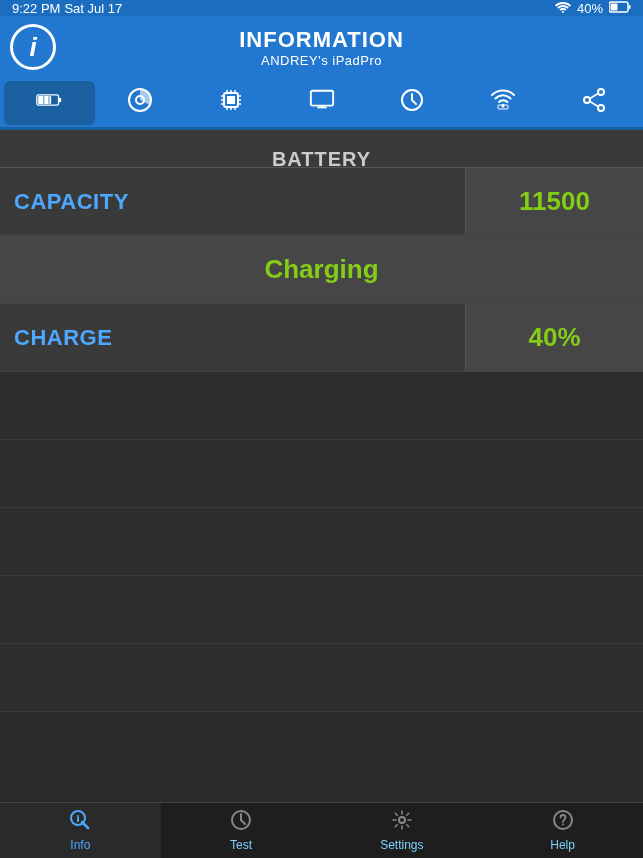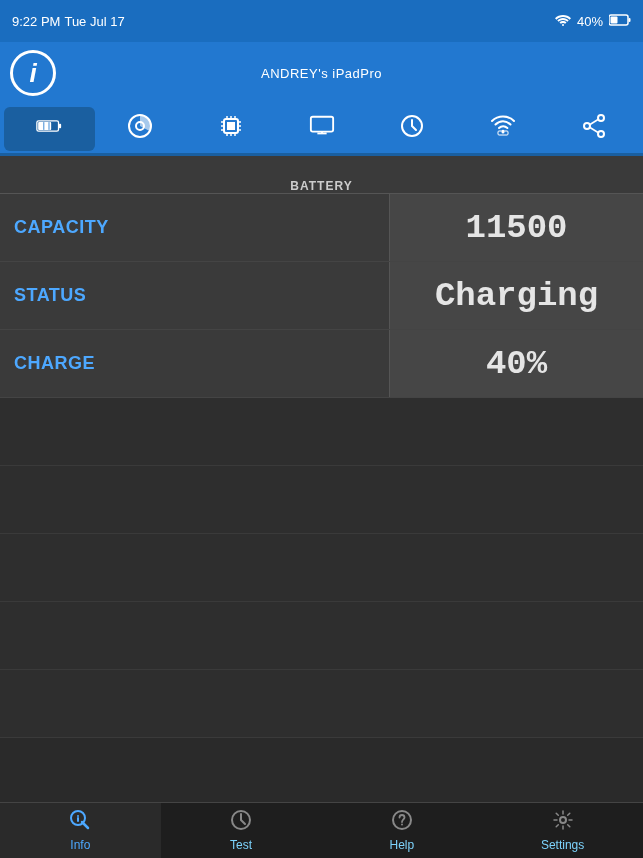--- a/index.html
+++ b/index.html
@@ -8,21 +8,21 @@
       height: 858px;
       background: #2a2a2a;
       font-family: -apple-system, 'Helvetica Neue', Arial, sans-serif;
       overflow: hidden;
       position: relative;
     }
 
     
     .status-bar {
       background: #1a6dbf;
-      height: 42px;
+      height: 16px;
       display: flex;
       align-items: center;
       justify-content: space-between;
       padding: 7px 12px;
       font-size: 13px;
       color: white;
       font-weight: 500;
     }
     .status-left { display: flex; align-items: center; gap: 4px; }
     .status-right { display: flex; align-items: center; gap: 6px; }
@@ -98,54 +98,53 @@
     .section-header {
       background: #3a3a3a;
       height: 38px;
       display: flex;
       align-items: center;
       justify-content: center;
       border-bottom: 1px solid #555;
     }
     .section-header-text {
       color: #ccc;
-      font-size: 12px;
+      font-size: 20px;
       font-weight: 600;
       letter-spacing: 1px;
       margin-top: 22px;
     }
 
     
     .data-row {
       display: flex;
       height: 68px;
       border-bottom: 1px solid #444;
     }
     .data-label {
-      width: 390px;
+      width: 466px;
       display: flex;
       align-items: center;
       padding-left: 14px;
       background: #3a3a3a;
       color: #4da8ff;
-      font-size: 18px;
+      font-size: 22px;
       font-weight: 600;
       letter-spacing: 0.5px;
       border-right: 1px solid #555;
     }
     .data-value {
       flex: 1;
       display: flex;
       align-items: center;
       justify-content: center;
       background: #464646;
-      color: #e5e5e5;
-      font-size: 34px;
+      color: #84cc16;
+      font-size: 26px;
       font-weight: bold;
-      font-family: Liberation Mono, monospace;
     }
 
     
     .empty-rows {
       flex: 1;
     }
     .empty-row {
       height: 68px;
       border-bottom: 1px solid #3a3a3a;
       background: #2e2e2e;
@@ -204,21 +203,21 @@
       height: 26px;
       fill: white;
     }
   </style>
 </head>
 <body>
 
 <div class="status-bar">
   <div class="status-left">
     <span>9:22 PM</span>
-    <span>Tue Jul 17</span>
+    <span>Sat Jul 17</span>
   </div>
   <div class="status-right">
     <span>
       <svg width="16" height="12" viewBox="0 0 16 12" fill="white">
         <path d="M8 3C5.5 3 3.2 4 1.5 5.7L0 4.2C2.1 2.2 4.9 1 8 1s5.9 1.2 8 3.2L14.5 5.7C12.8 4 10.5 3 8 3z"></path>
         <path d="M8 6c-1.7 0-3.2.7-4.3 1.8L2.3 6.4C3.8 4.9 5.8 4 8 4s4.2.9 5.7 2.4L12.3 7.8C11.2 6.7 9.7 6 8 6z"></path>
         <path d="M8 9c-.8 0-1.5.3-2.1.8L4.5 8.4C5.5 7.5 6.7 7 8 7s2.5.5 3.5 1.4l-1.4 1.4C9.5 9.3 8.8 9 8 9z"></path>
         <circle cx="8" cy="11" r="1"></circle>
       </svg>
     </span>
@@ -231,20 +230,21 @@
       </svg>
     </span>
   </div>
 </div>
 
 <div class="header">
   <div class="header-icon">
     <span>i</span>
   </div>
   <div class="header-title">
+    <div class="header-title-main">INFORMATION</div>
     <div class="header-title-sub">ANDREY's iPadPro</div>
   </div>
 </div>
 
 <div class="tab-bar">
 
   <div class="tab-item active">
     <span class="tab-icon">
       <svg class="tab-svg" viewBox="0 0 30 16">
         <rect x="1" y="2" width="25" height="12" rx="2" stroke="white" stroke-width="1.5" fill="none"></rect>
@@ -338,21 +338,20 @@
   <div class="section-header">
     <span class="section-header-text">BATTERY</span>
   </div>
 
   <div class="data-row">
     <div class="data-label">CAPACITY</div>
     <div class="data-value">11500</div>
   </div>
 
   <div class="data-row">
-    <div class="data-label">STATUS</div>
     <div class="data-value">Charging</div>
   </div>
 
   <div class="data-row">
     <div class="data-label">CHARGE</div>
     <div class="data-value">40%</div>
   </div>
 
 
   <div class="empty-rows">
@@ -384,30 +383,30 @@
         <polyline points="11,5 11,11 15,15" stroke="#888" stroke-width="2" stroke-linecap="round"></polyline>
       </svg>
     </span>
     <span class="bottom-nav-label">Test</span>
   </div>
 
 
   <div class="bottom-nav-item">
     <span class="bottom-nav-icon">
       <svg width="22" height="22" viewBox="0 0 22 22" fill="none">
+        <circle cx="11" cy="11" r="3" stroke="#888" stroke-width="2"></circle>
+        <path d="M11 2 L11 5 M11 17 L11 20 M2 11 L5 11 M17 11 L20 11 M4.2 4.2 L6.3 6.3 M15.7 15.7 L17.8 17.8 M17.8 4.2 L15.7 6.3 M6.3 15.7 L4.2 17.8" stroke="#888" stroke-width="1.5" stroke-linecap="round"></path>
+      </svg>
+    </span>
+    <span class="bottom-nav-label">Settings</span>
+  </div>
+
+  <div class="bottom-nav-item">
+    <span class="bottom-nav-icon">
+      <svg width="22" height="22" viewBox="0 0 22 22" fill="none">
         <circle cx="11" cy="11" r="9" stroke="#888" stroke-width="2"></circle>
         <path d="M8.5 8.5 C8.5 7 9.5 6 11 6 C12.5 6 13.5 7 13.5 8.5 C13.5 10 11 11 11 13" stroke="#888" stroke-width="1.8" stroke-linecap="round" fill="none"></path>
         <circle cx="11" cy="15.5" r="1" fill="#888"></circle>
       </svg>
     </span>
     <span class="bottom-nav-label">Help</span>
   </div>
-
-  <div class="bottom-nav-item">
-    <span class="bottom-nav-icon">
-      <svg width="22" height="22" viewBox="0 0 22 22" fill="none">
-        <circle cx="11" cy="11" r="3" stroke="#888" stroke-width="2"></circle>
-        <path d="M11 2 L11 5 M11 17 L11 20 M2 11 L5 11 M17 11 L20 11 M4.2 4.2 L6.3 6.3 M15.7 15.7 L17.8 17.8 M17.8 4.2 L15.7 6.3 M6.3 15.7 L4.2 17.8" stroke="#888" stroke-width="1.5" stroke-linecap="round"></path>
-      </svg>
-    </span>
-    <span class="bottom-nav-label">Settings</span>
-  </div>
 </div>
 
 </body></html>

